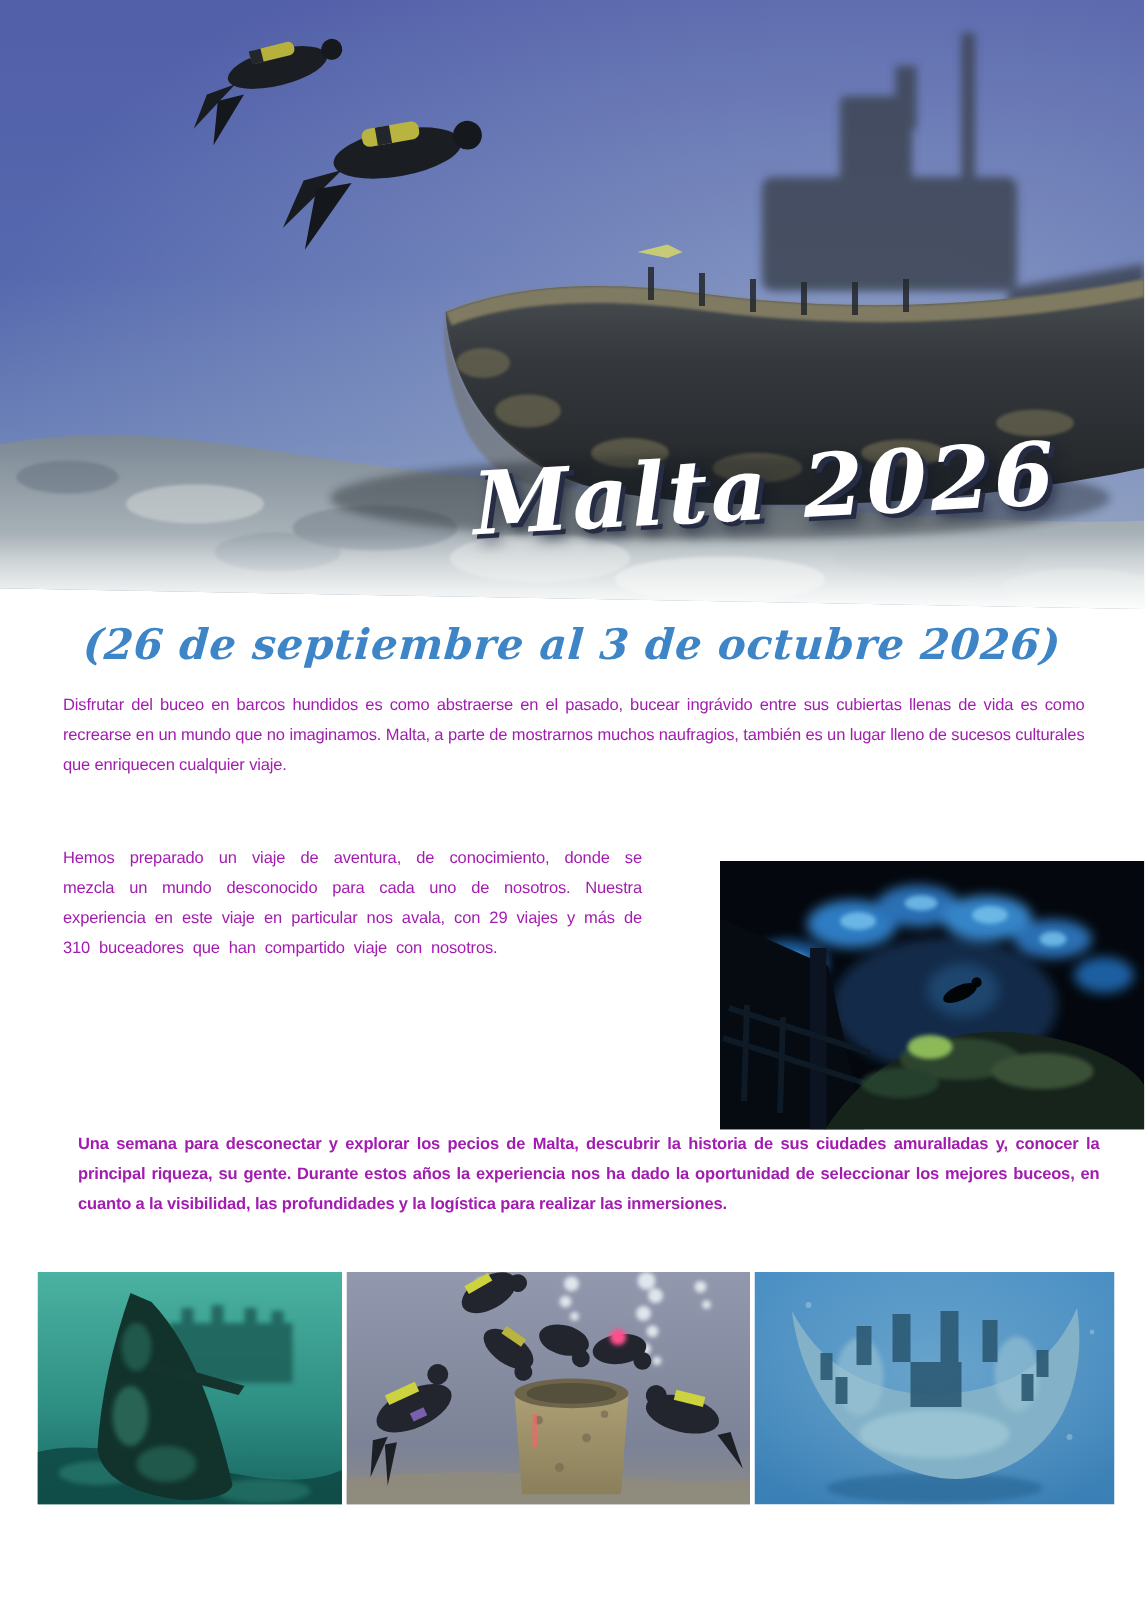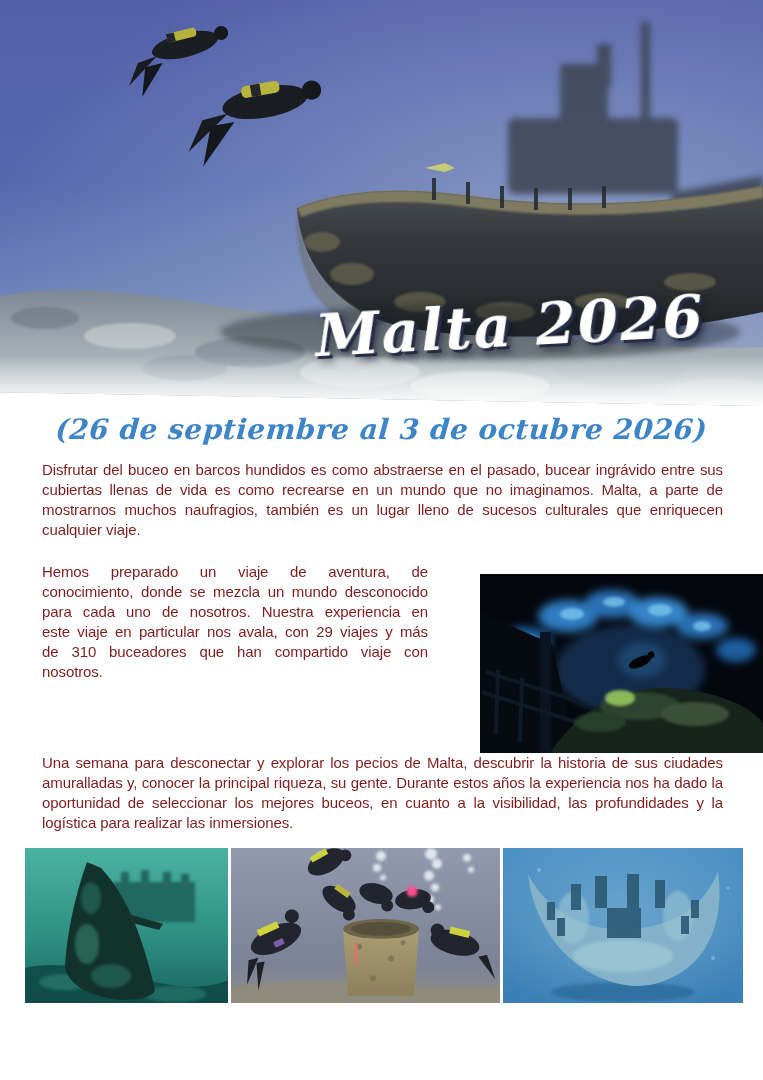--- a/index.html
+++ b/index.html
@@ -14,25 +14,25 @@
         font-family:"DejaVu Serif",serif;font-style:italic;font-weight:bold;
         font-size:58px;letter-spacing:2px;color:#ffffff;transform:rotate(-3deg);
         text-shadow:3px 3px 0 #262c44,5px 6px 9px rgba(14,20,44,.6);}
 
   
   .subtitle{position:absolute;top:413px;left:0;width:763px;text-align:center;
         font-family:"DejaVu Serif",serif;font-style:italic;font-weight:bold;
         font-size:28px;color:#3d85c6;letter-spacing:.5px;transform:skewX(-4deg);}
 
   
-  .para{position:absolute;margin:0;color:#7f1d1d;font-size:15px;line-height:20px;
+  .para{position:absolute;margin:0;color:#a21caf;font-size:11px;line-height:20px;
         text-align:justify;letter-spacing:-.1px;}
   .p1{top:460px;left:42px;width:681px;}
   .p2{top:562px;left:42px;width:386px;word-spacing:3px;}
-  .p3{top:753px;left:42px;width:681px;}
+  .p3{top:753px;left:52px;width:681px;font-weight:bold;}
 
   
   .inset{position:absolute;top:558px;left:440px;width:283px;height:179px;}
   .inset svg{display:block;width:283px;height:179px;}
   .gallery{position:absolute;top:848px;left:25px;width:716px;height:155px;
         display:flex;gap:3px;}
   .gallery figure{margin:0;padding:0;height:155px;}
   .gallery svg{display:block;height:155px;}
 </style>
 </head>

